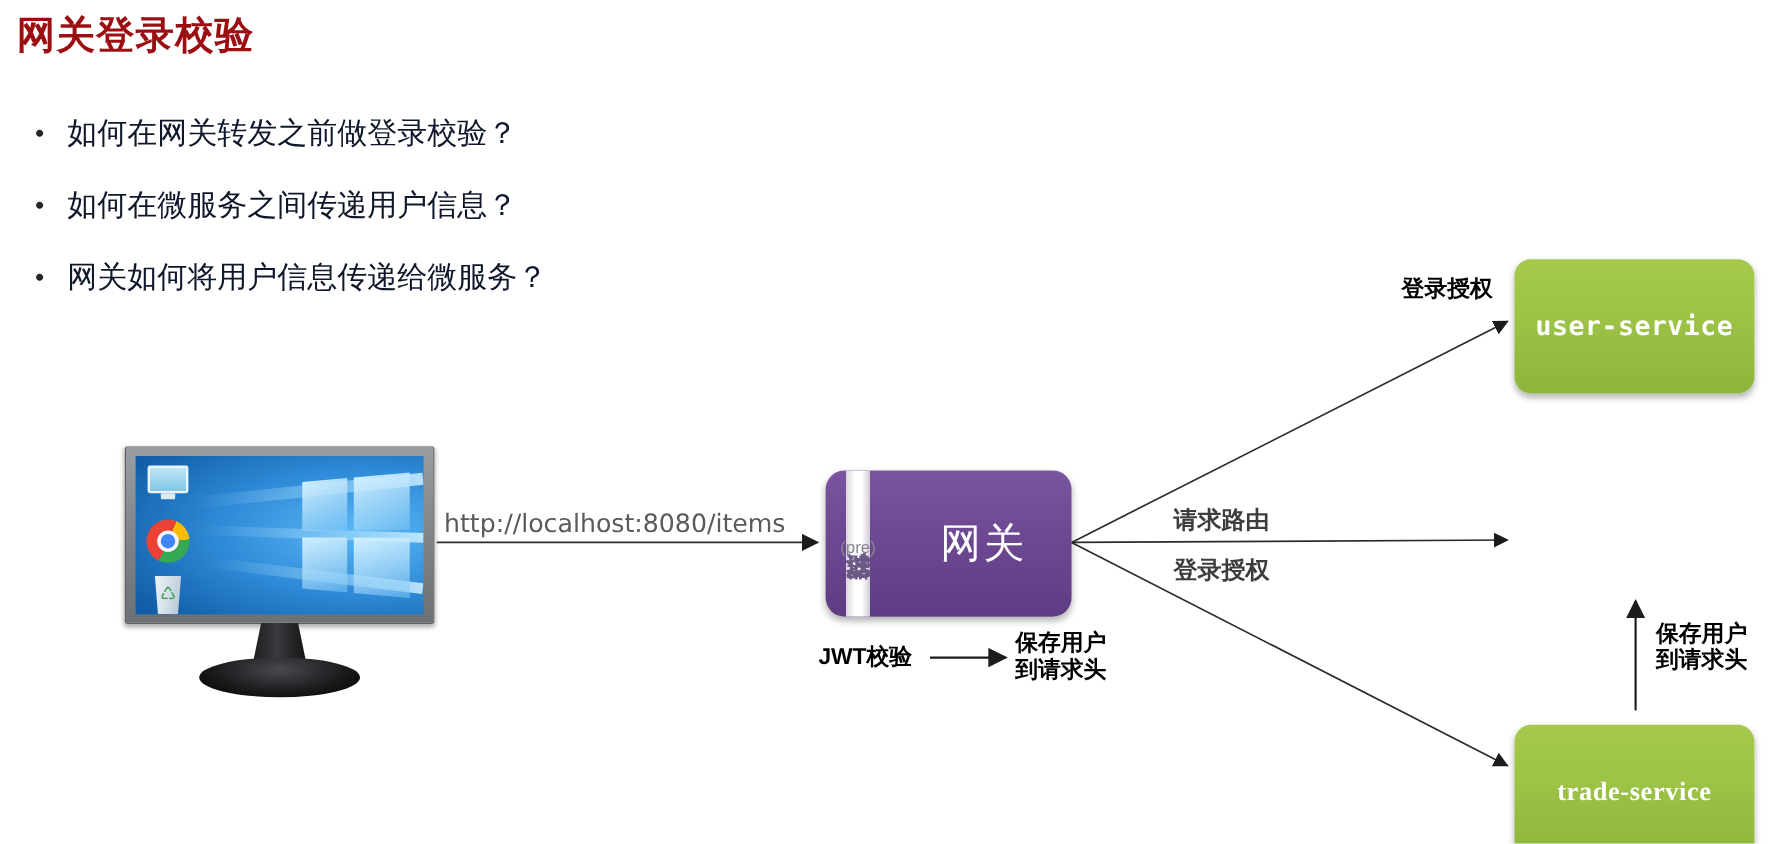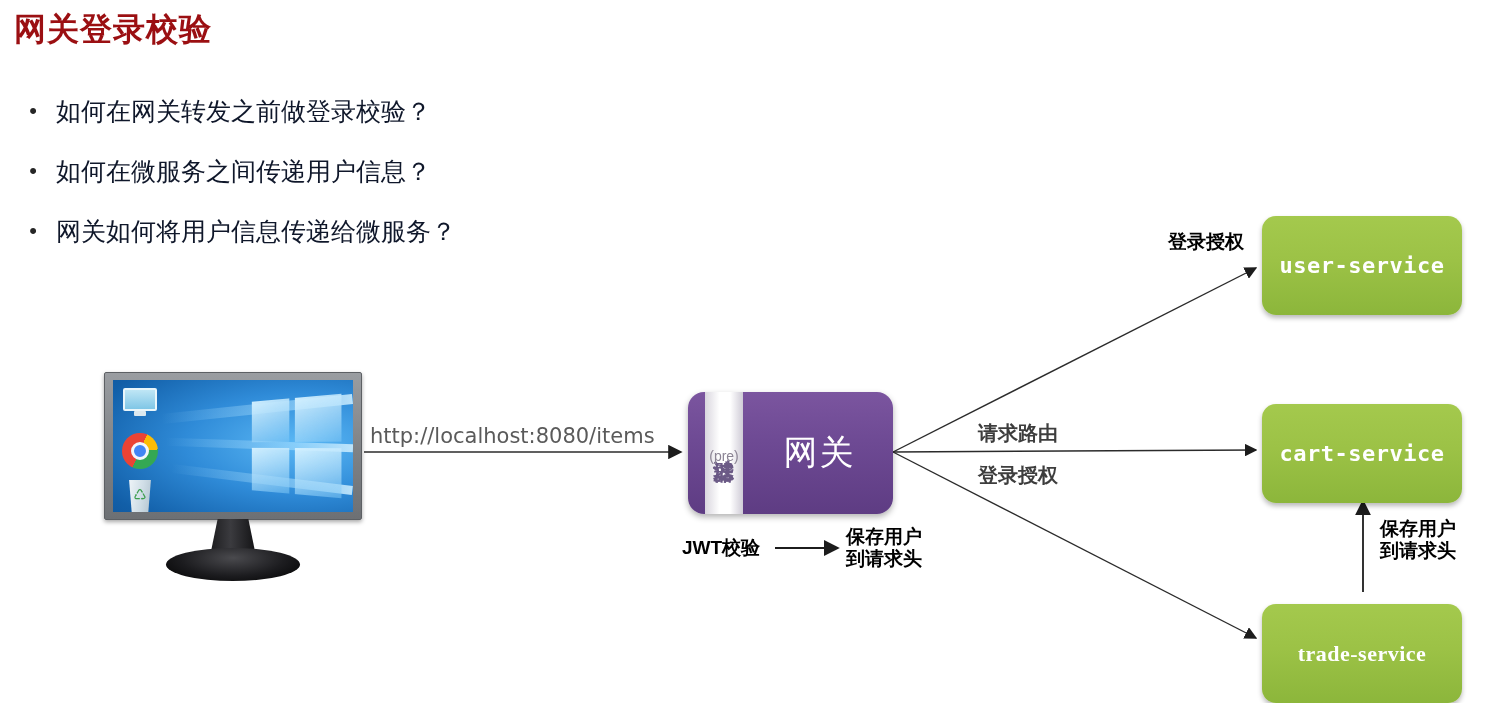--- a/index.html
+++ b/index.html
@@ -186,21 +186,21 @@
     height: 122px;
     border-radius: 16px;
     background: linear-gradient(180deg, #7b559f 0%, #6e4a94 40%, #5e3c83 100%);
     box-shadow: 0 3px 6px rgba(0,0,0,.30);
     overflow: hidden;
   }
   #gateway-filter-strip {
     position: absolute;
     left: 17px;
     top: 0;
-    width: 38px;
+    width: 20px;
     height: 100%;
     background: linear-gradient(90deg, #d9d6de 0%, #ffffff 38%, #ffffff 66%, #cfcbd6 100%);
     display: flex;
     flex-direction: column;
     align-items: center;
     justify-content: center;
   }
   #gateway-filter-label {
     font-size: 21px;
     line-height: 25px;
@@ -229,21 +229,21 @@
     font-weight: 500;
     color: #ffffff;
     letter-spacing: 2px;
     border-radius: 13px;
   }
 
   
   .svc-box {
     position: absolute;
     width: 200px;
-    height: 99px;
+    height: 112px;
     border-radius: 14px;
     background: linear-gradient(180deg, #a4c94d 0%, #9cc246 45%, #8cb63b 100%);
     box-shadow: 0 3px 5px rgba(0,0,0,.28);
     display: flex;
     align-items: center;
     justify-content: center;
     font-family: "DejaVu Sans Mono", "Liberation Mono", monospace;
     font-size: 22px;
     font-weight: bold;
     color: #ffffff;
@@ -359,21 +359,20 @@
 
   <div id="gateway-box">
     <div id="gateway-filter-strip">
       <div id="gateway-filter-label">过滤器</div>
       <div id="gateway-filter-sub">(pre)</div>
     </div>
     <div id="gateway-label">网关</div>
   </div>
 
   <div class="svc-box" id="svc-user">user-service</div>
-  <div class="svc-box" id="svc-cart">cart-service</div>
   <div class="svc-box" id="svc-trade">trade-service</div>
 
   <div class="lbl lbl-red" id="label-login-auth">登录授权</div>
 
   <div class="lbl lbl-dark" id="label-route">请求路由</div>
 
   <div class="lbl lbl-dark" id="label-balance">登录授权</div>
 
   <div class="lbl lbl-red" id="label-jwt">JWT校验</div>
 

